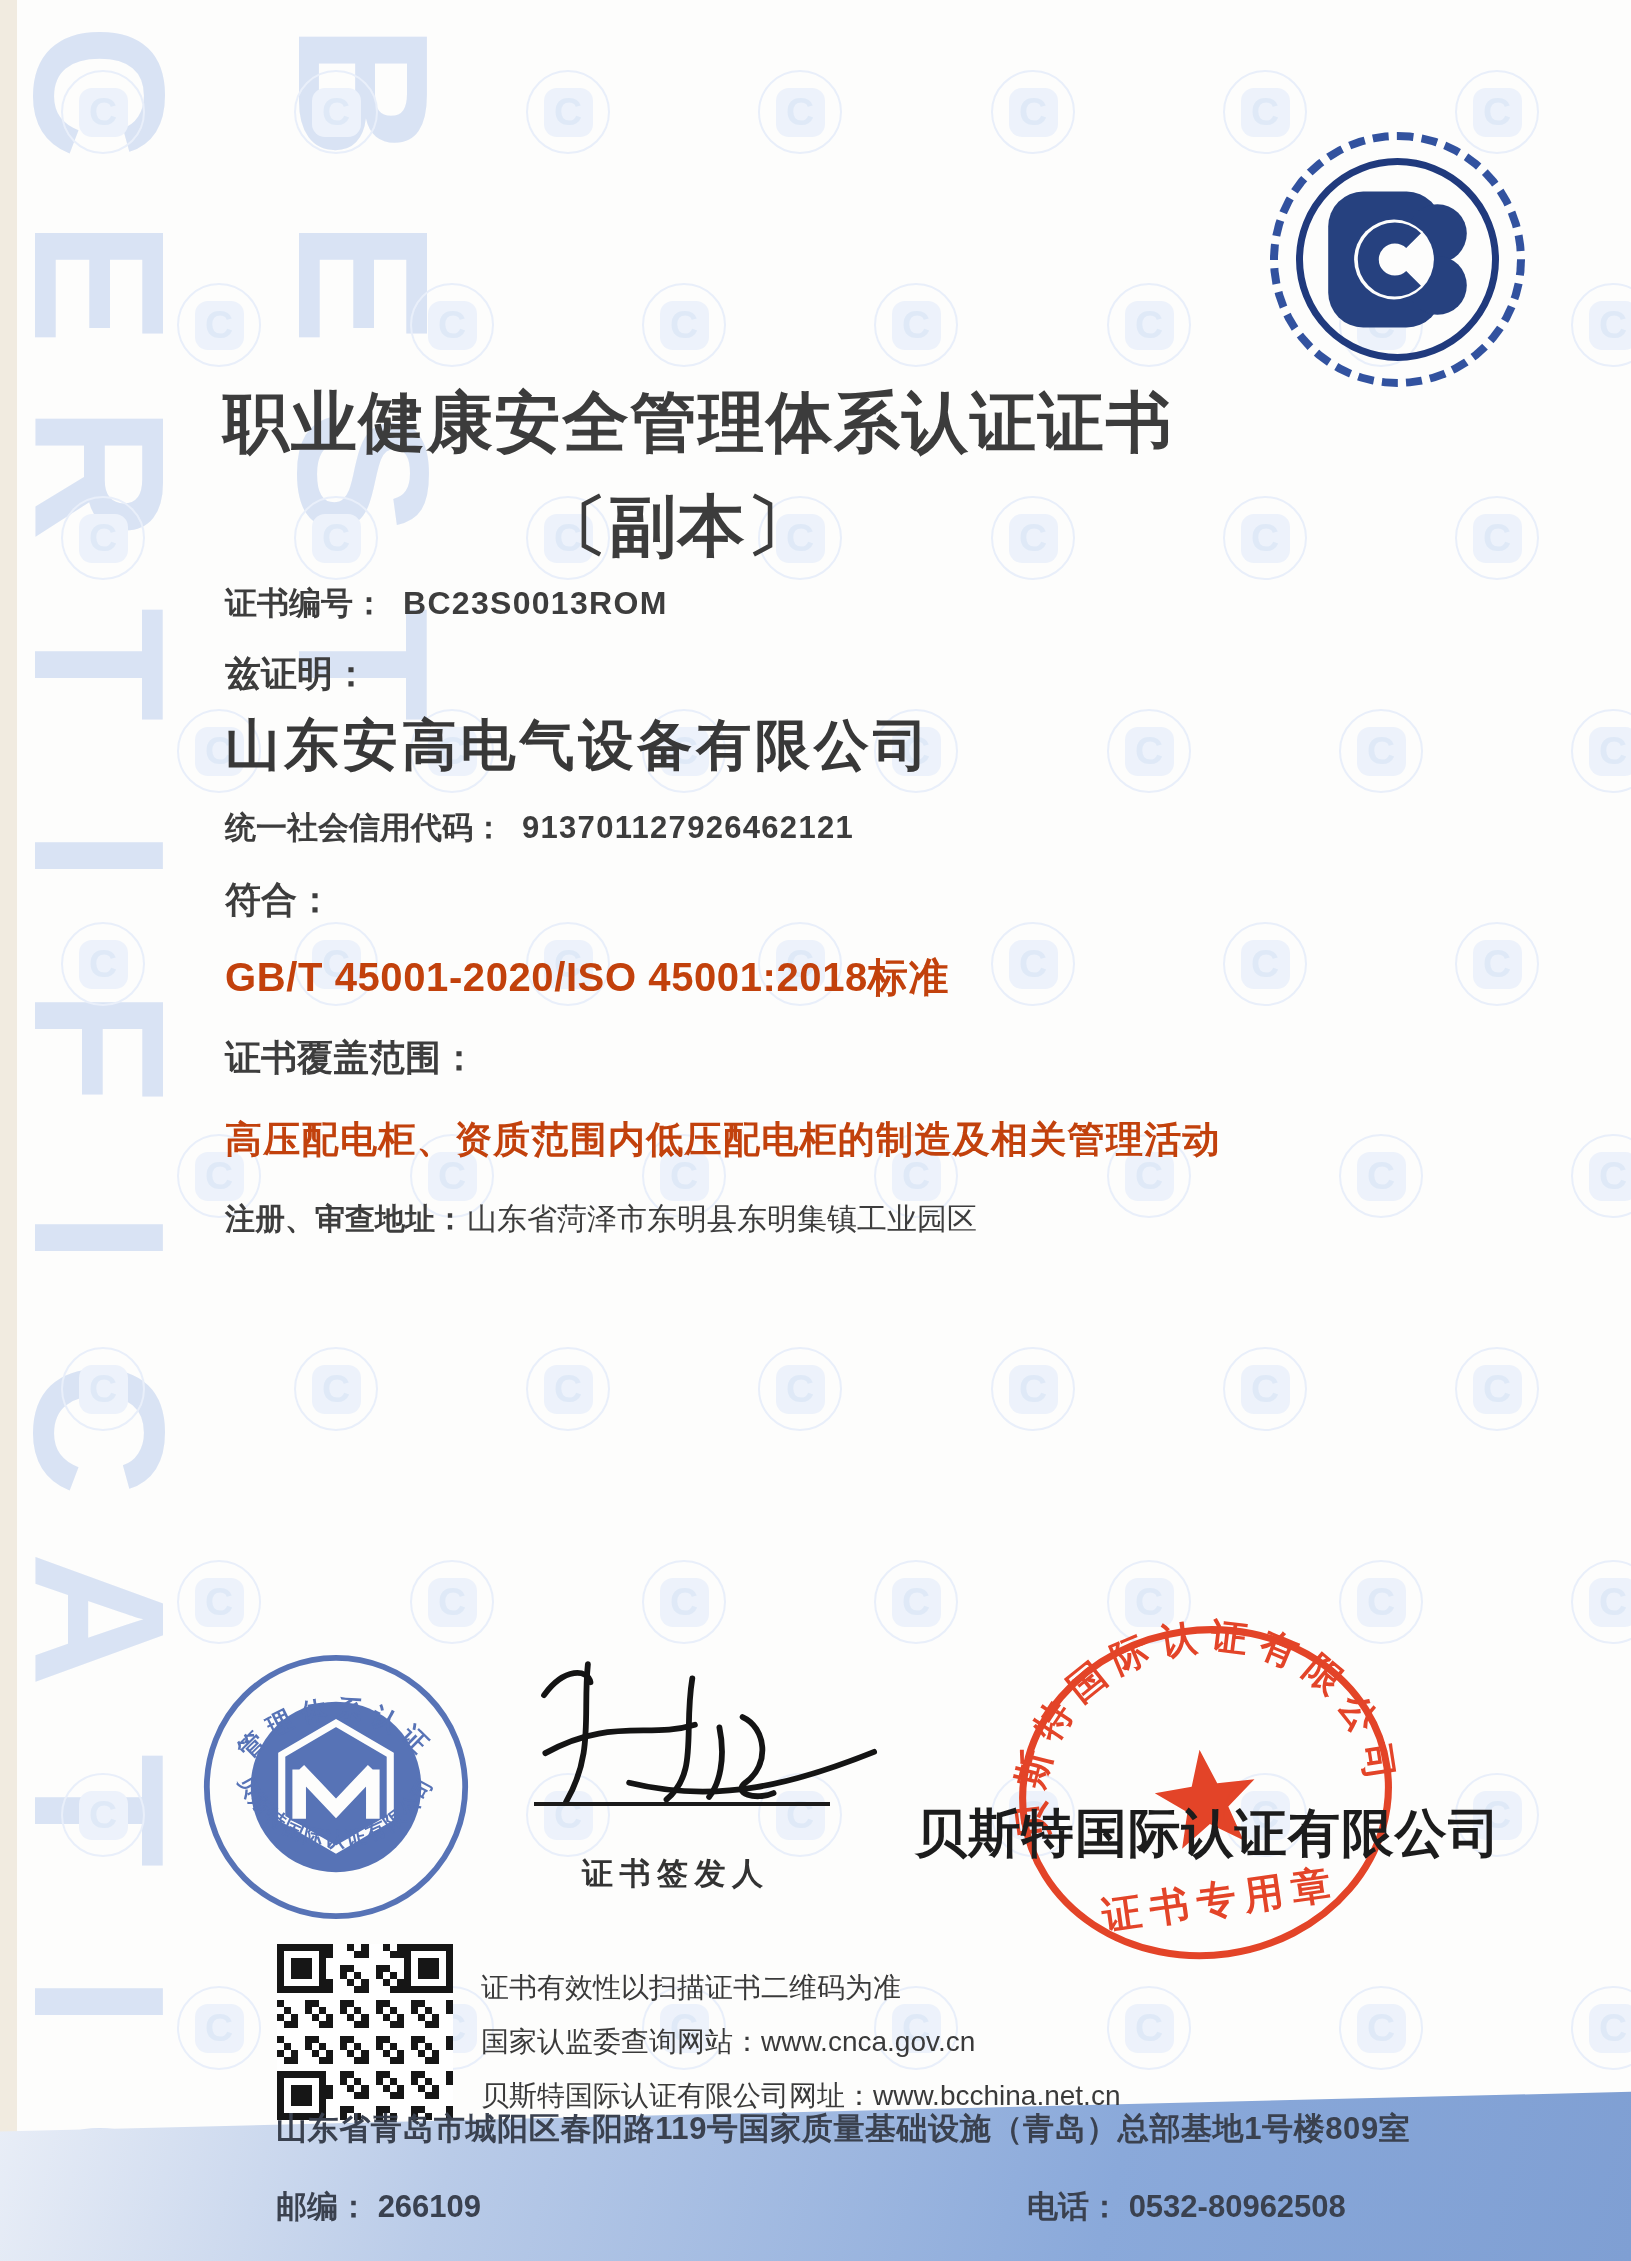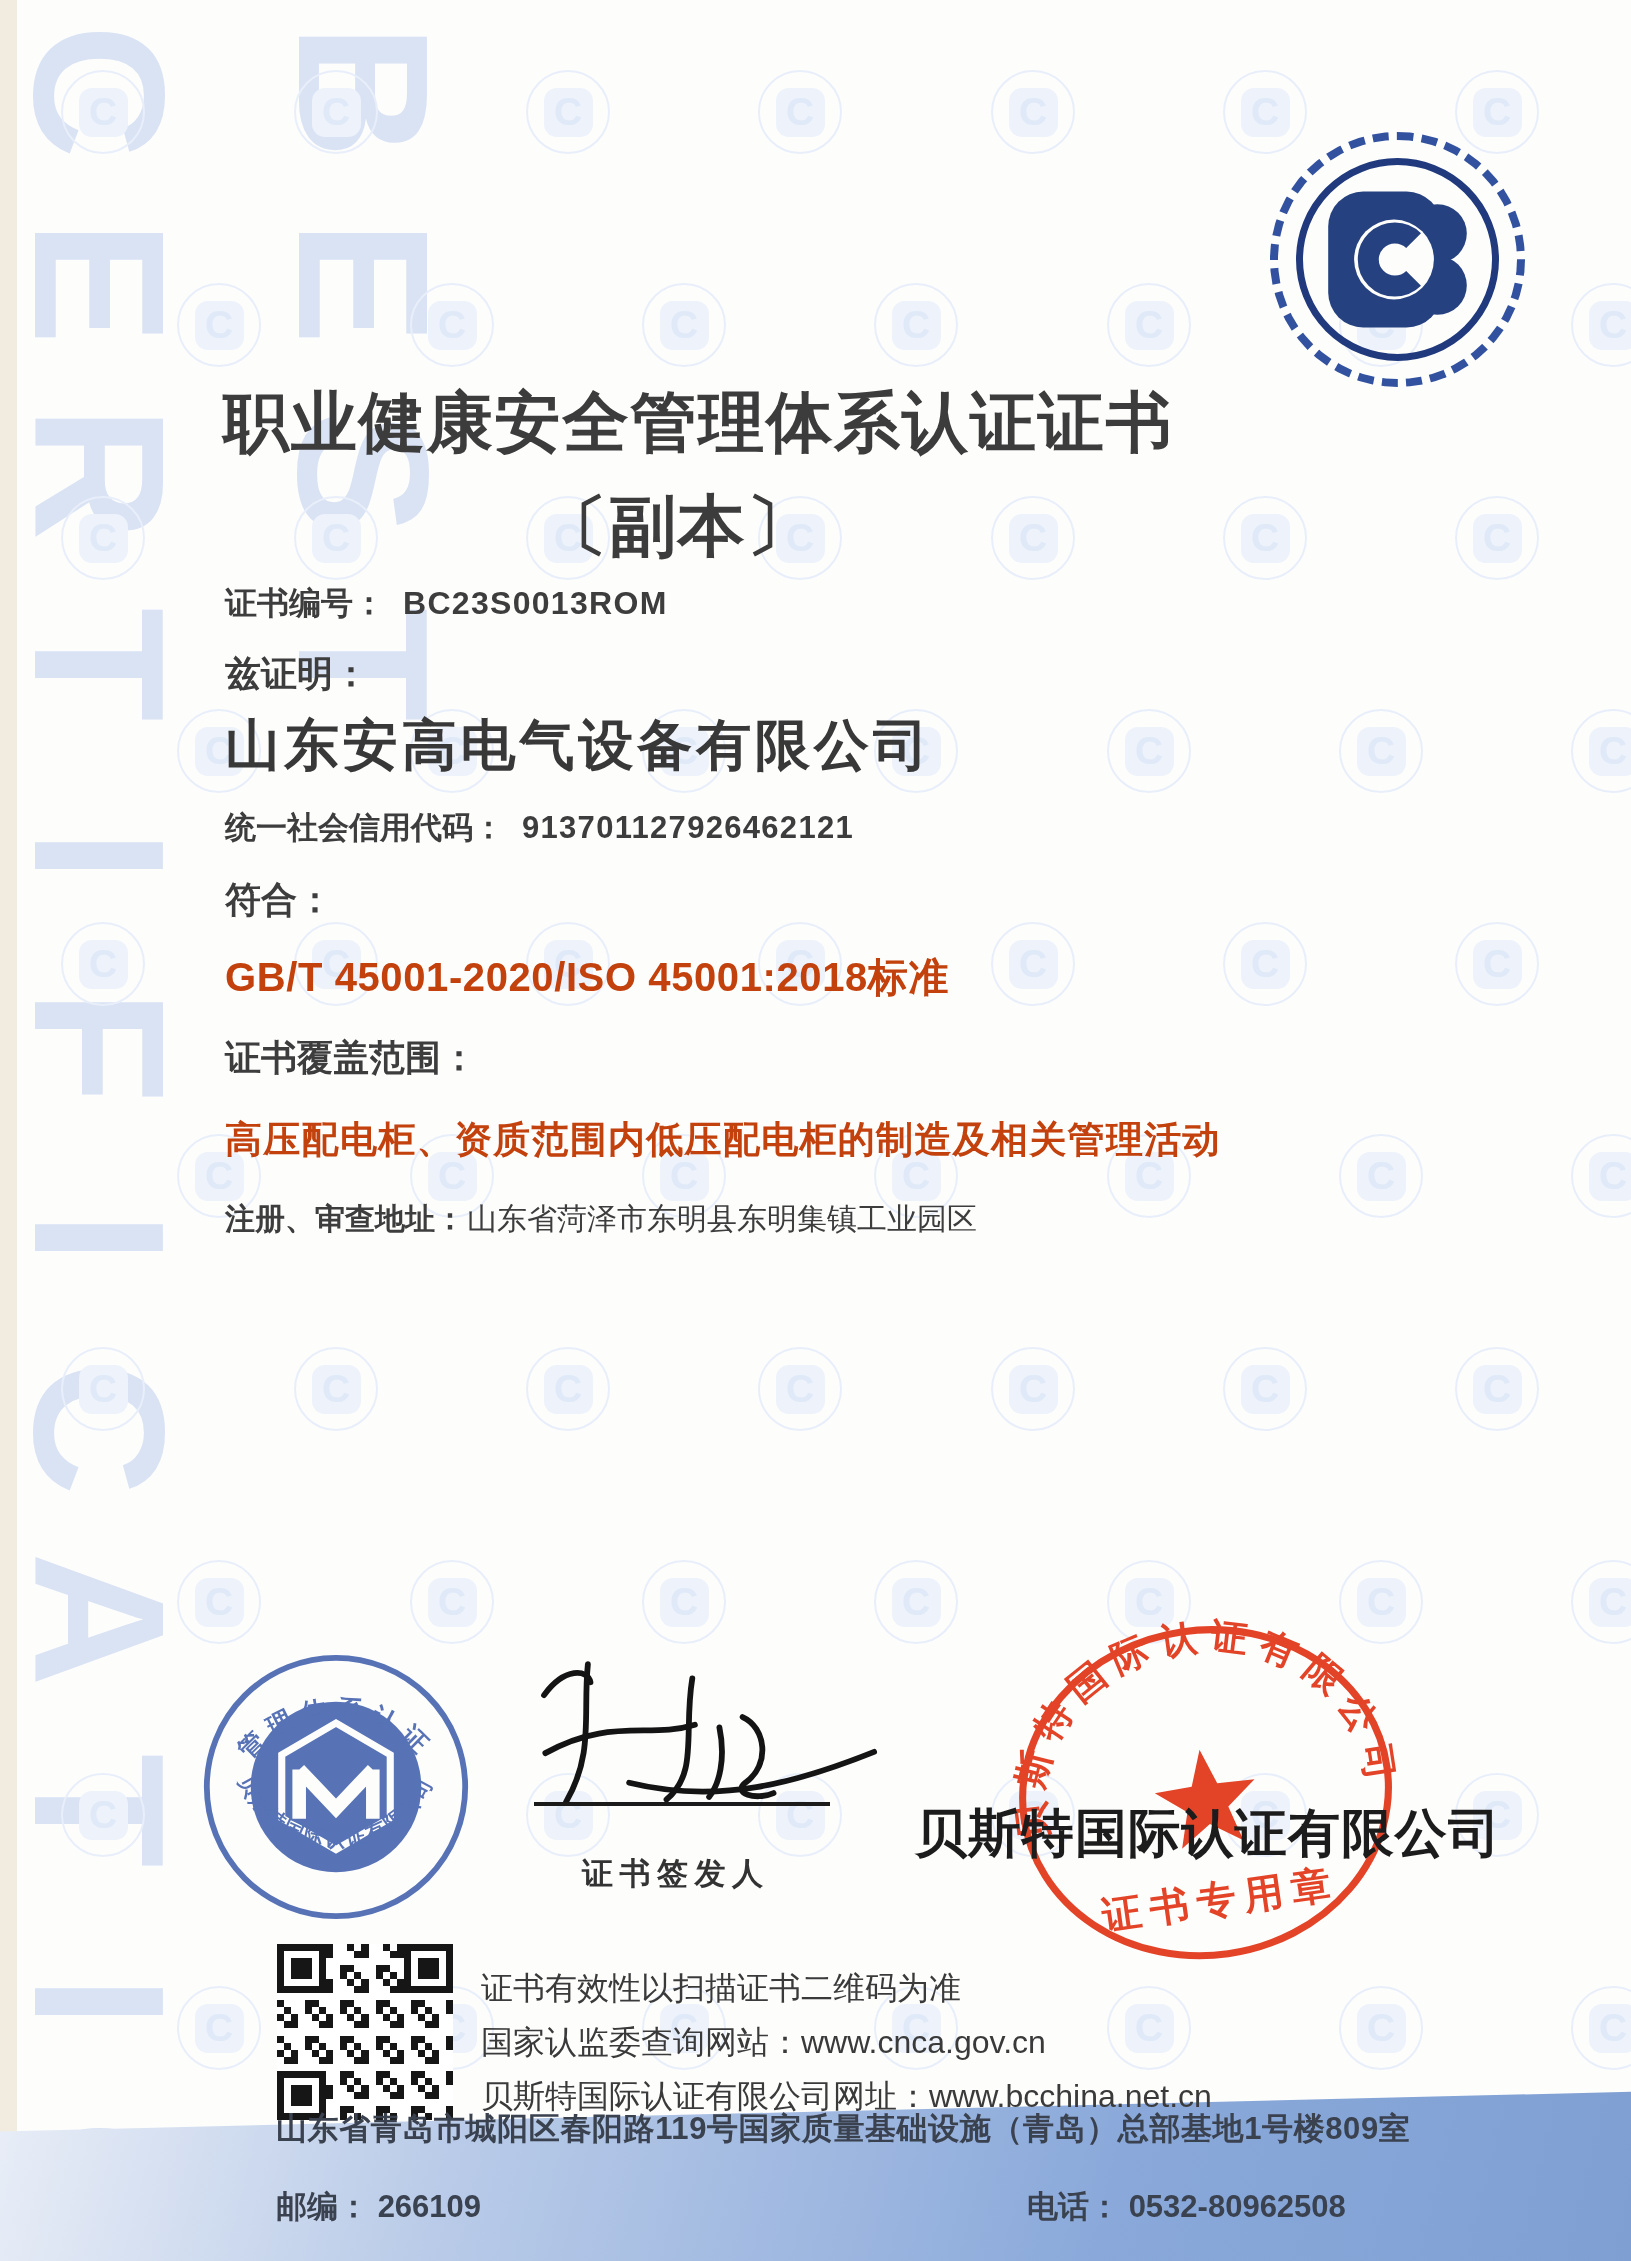--- a/index.html
+++ b/index.html
@@ -57,21 +57,21 @@
   .issuer{left:915px;top:1799px;font-size:52px;font-weight:700;letter-spacing:1.3px;color:#1c1c1c;z-index:6;}
   
   .redseal{position:absolute;left:999px;top:1612px;width:413px;height:361px;z-index:5;transform:rotate(-8deg);opacity:.95;}
   
   .qr{
     position:absolute;left:277px;top:1944px;width:176px;height:176px;z-index:3;background:#fff;
     display:grid;grid-template-columns:repeat(25,1fr);grid-template-rows:repeat(25,1fr);
   }
   .qr i{display:block;}
   .qr i.on{background:#161616;}
-  .verif{left:481px;top:1961px;font-size:32px;color:#3a3a3a;line-height:54px;z-index:3;}
+  .verif{left:481px;top:1961px;font-size:28px;color:#3a3a3a;line-height:54px;z-index:3;}
   .verif div{white-space:nowrap;}
   
   .band{
     position:absolute;left:0;top:2081px;width:1631px;height:180px;z-index:2;
     background:linear-gradient(104deg,#e9eef7 0%,#b9cbe8 28%,#8aa9da 68%,#7f9fd3 100%);
     clip-path:polygon(0 28%,100% 6%,100% 100%,0 100%);
   }
   .f-address{left:276px;top:2108px;font-size:31px;font-weight:700;color:#3a414f;z-index:3;letter-spacing:0.6px;}
   .f-post{left:276px;top:2186px;font-size:31px;font-weight:700;color:#3a414f;z-index:3;}
   .f-phone{left:1027px;top:2186px;font-size:31px;font-weight:700;color:#3a414f;z-index:3;}

